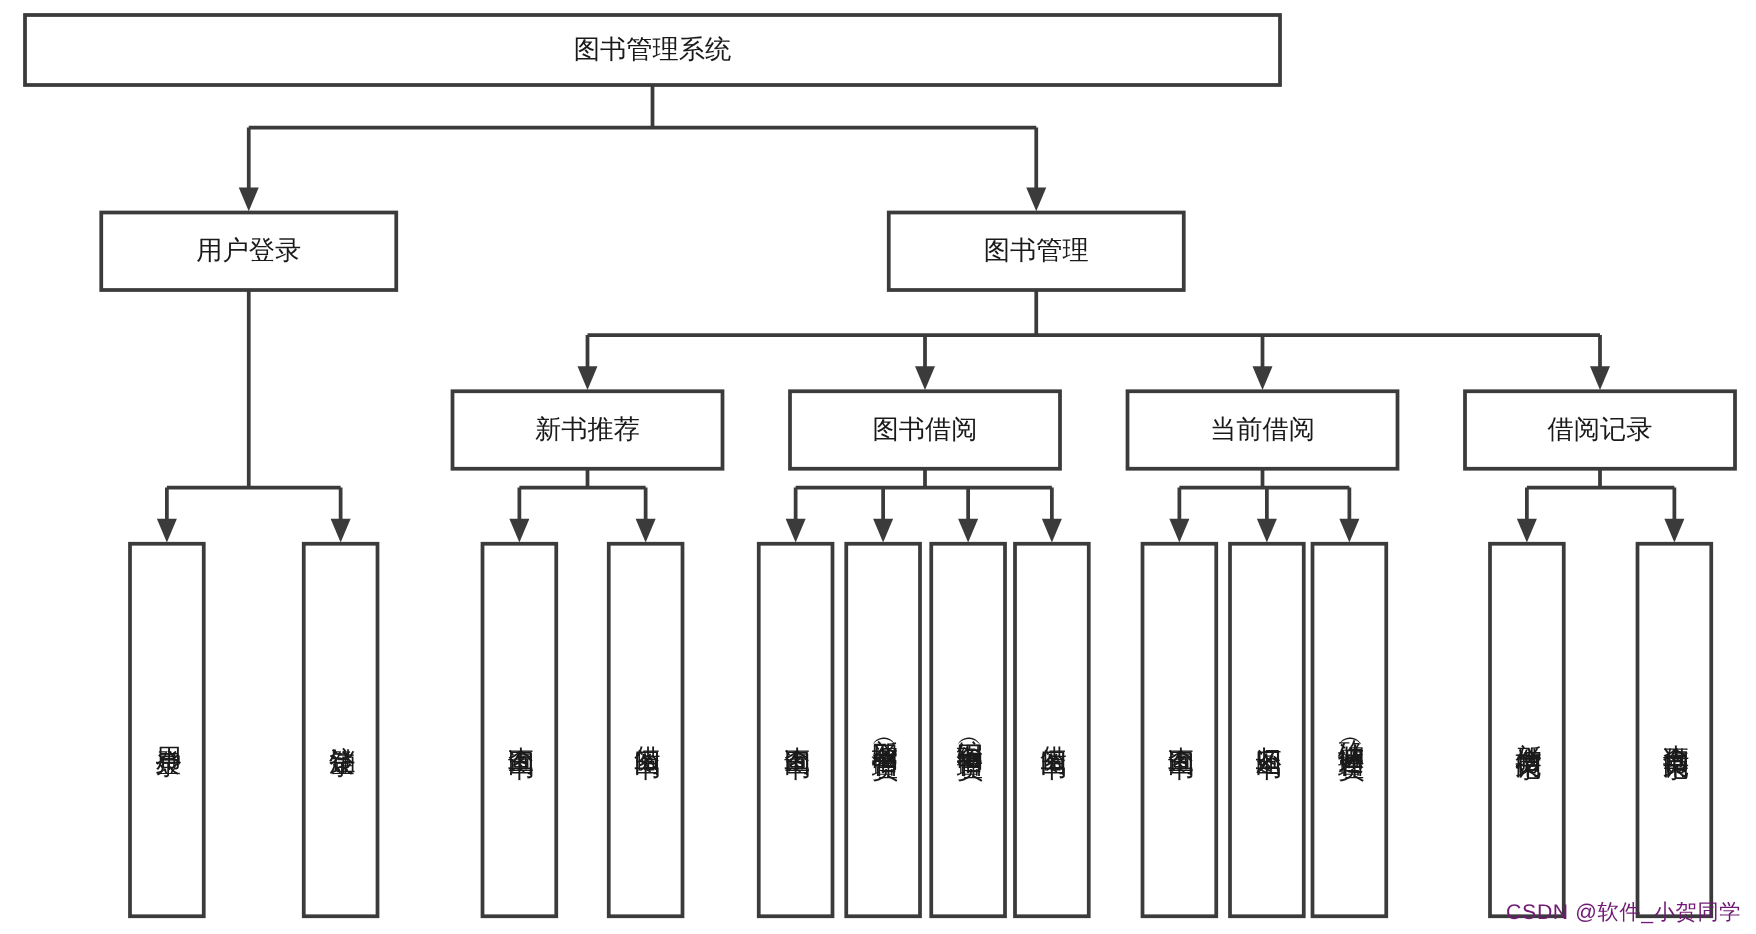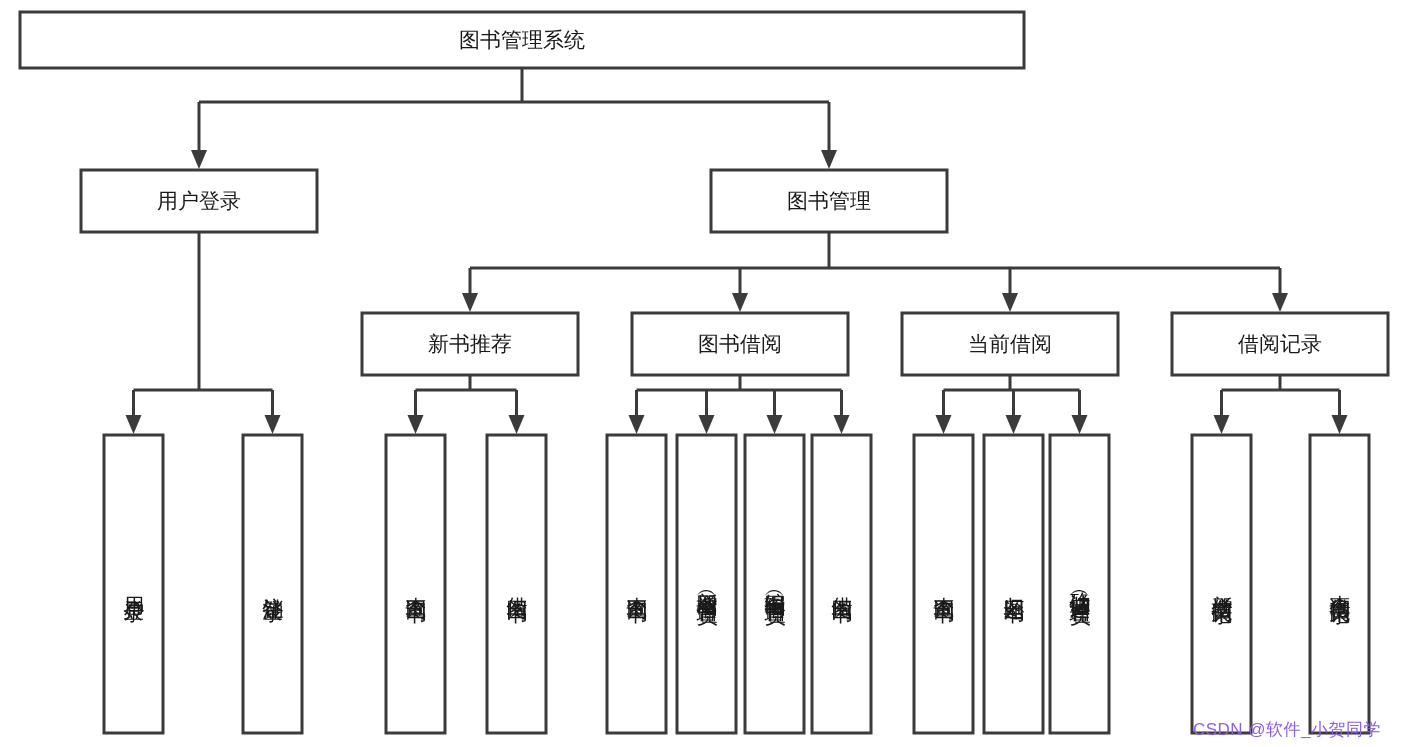--- a/index.html
+++ b/index.html
@@ -21,23 +21,23 @@
     position:absolute;display:flex;align-items:center;justify-content:center;
     pointer-events:none;
   }
   .vert-label{
     writing-mode:vertical-rl;text-orientation:upright;
     font-family:"Liberation Sans","DejaVu Sans",sans-serif;
     font-size:21px;line-height:1.18;letter-spacing:2px;color:#1a1a1a;
     white-space:nowrap;
   }
   .watermark{
-    position:absolute;right:24px;bottom:6px;
+    position:absolute;right:12px;bottom:6px;
     font-family:"Liberation Sans","DejaVu Sans",sans-serif;
-    font-size:17px;color:#8b5cf6;letter-spacing:.5px;white-space:nowrap;
+    font-size:17px;color:#701a75;letter-spacing:.5px;white-space:nowrap;
   }
 </style>
 </head>
 <body>
 
 <div id="stage">
   <svg id="diagram" viewBox="0 0 1405 747">
     <g id="connectors-layer">
         <line x1="522" y1="68" x2="522" y2="102" class="conn"></line>
         <line x1="199" y1="102" x2="829" y2="102" class="conn"></line>

